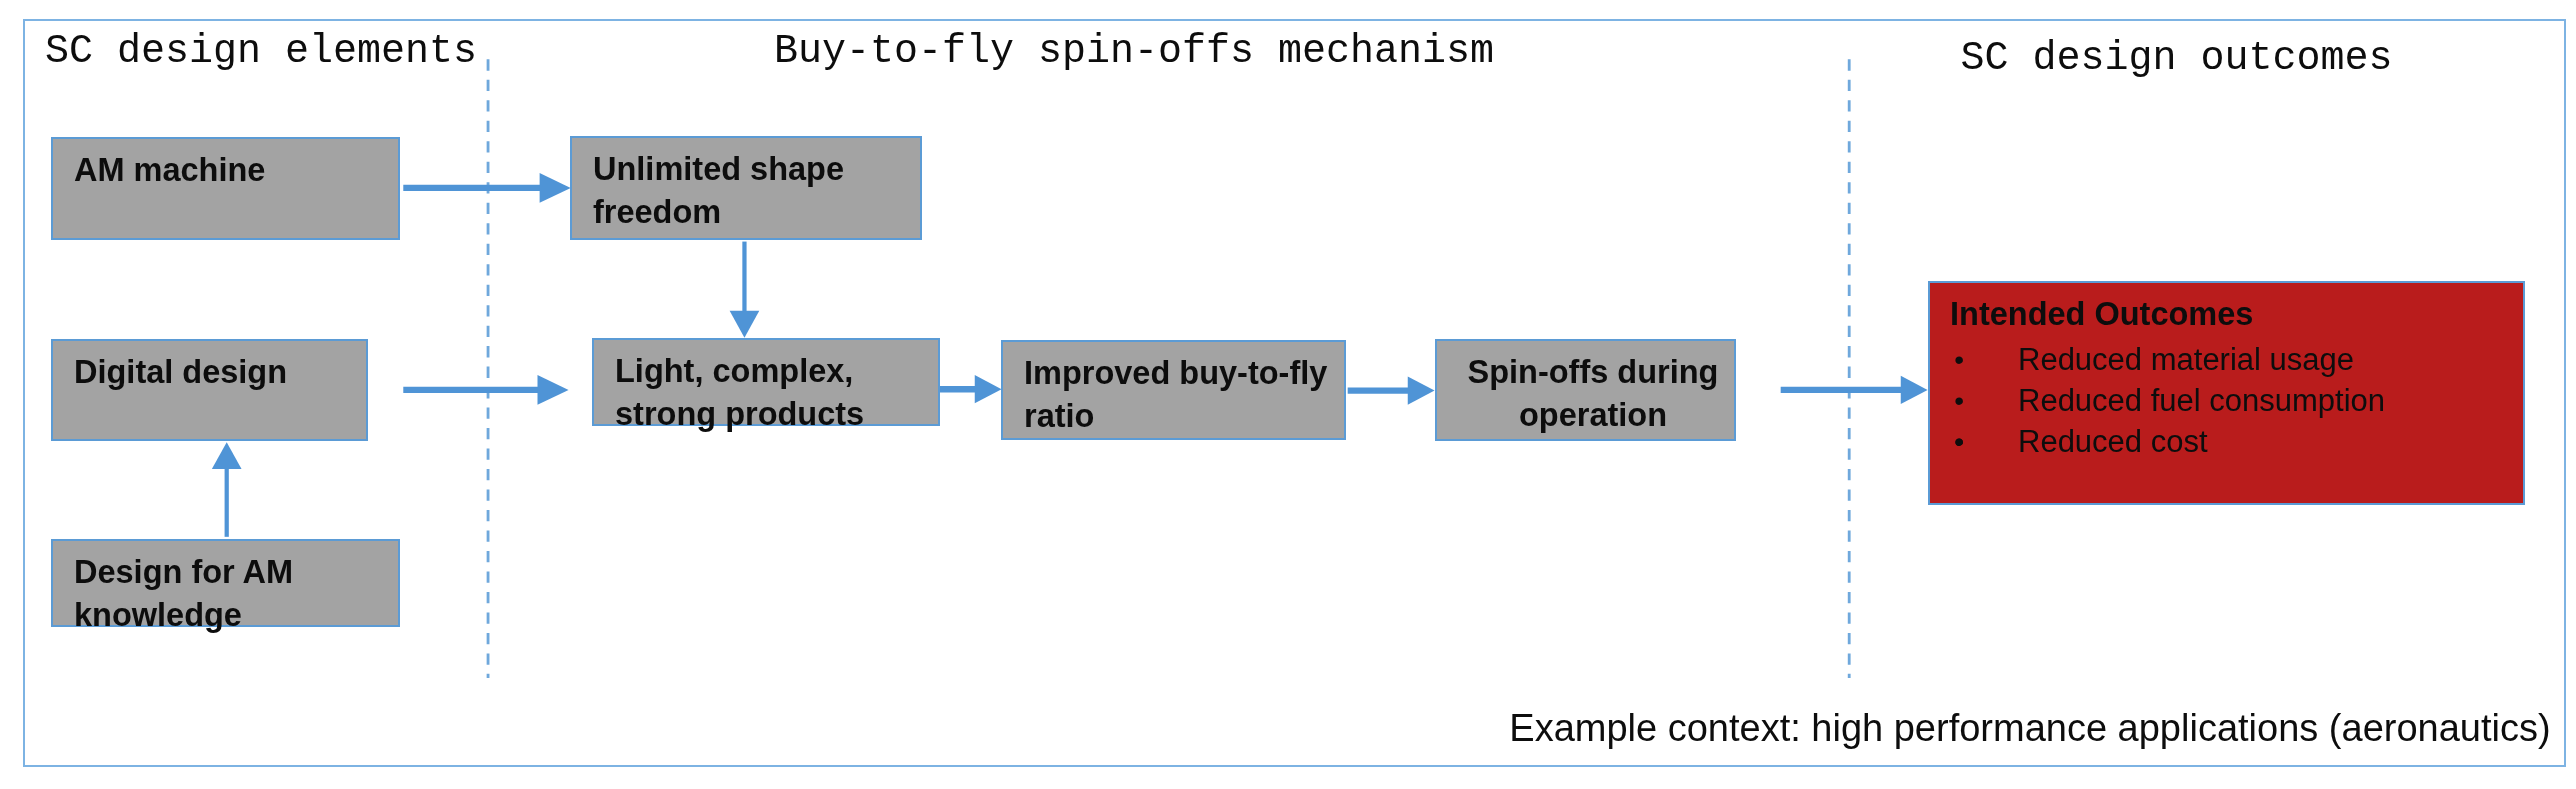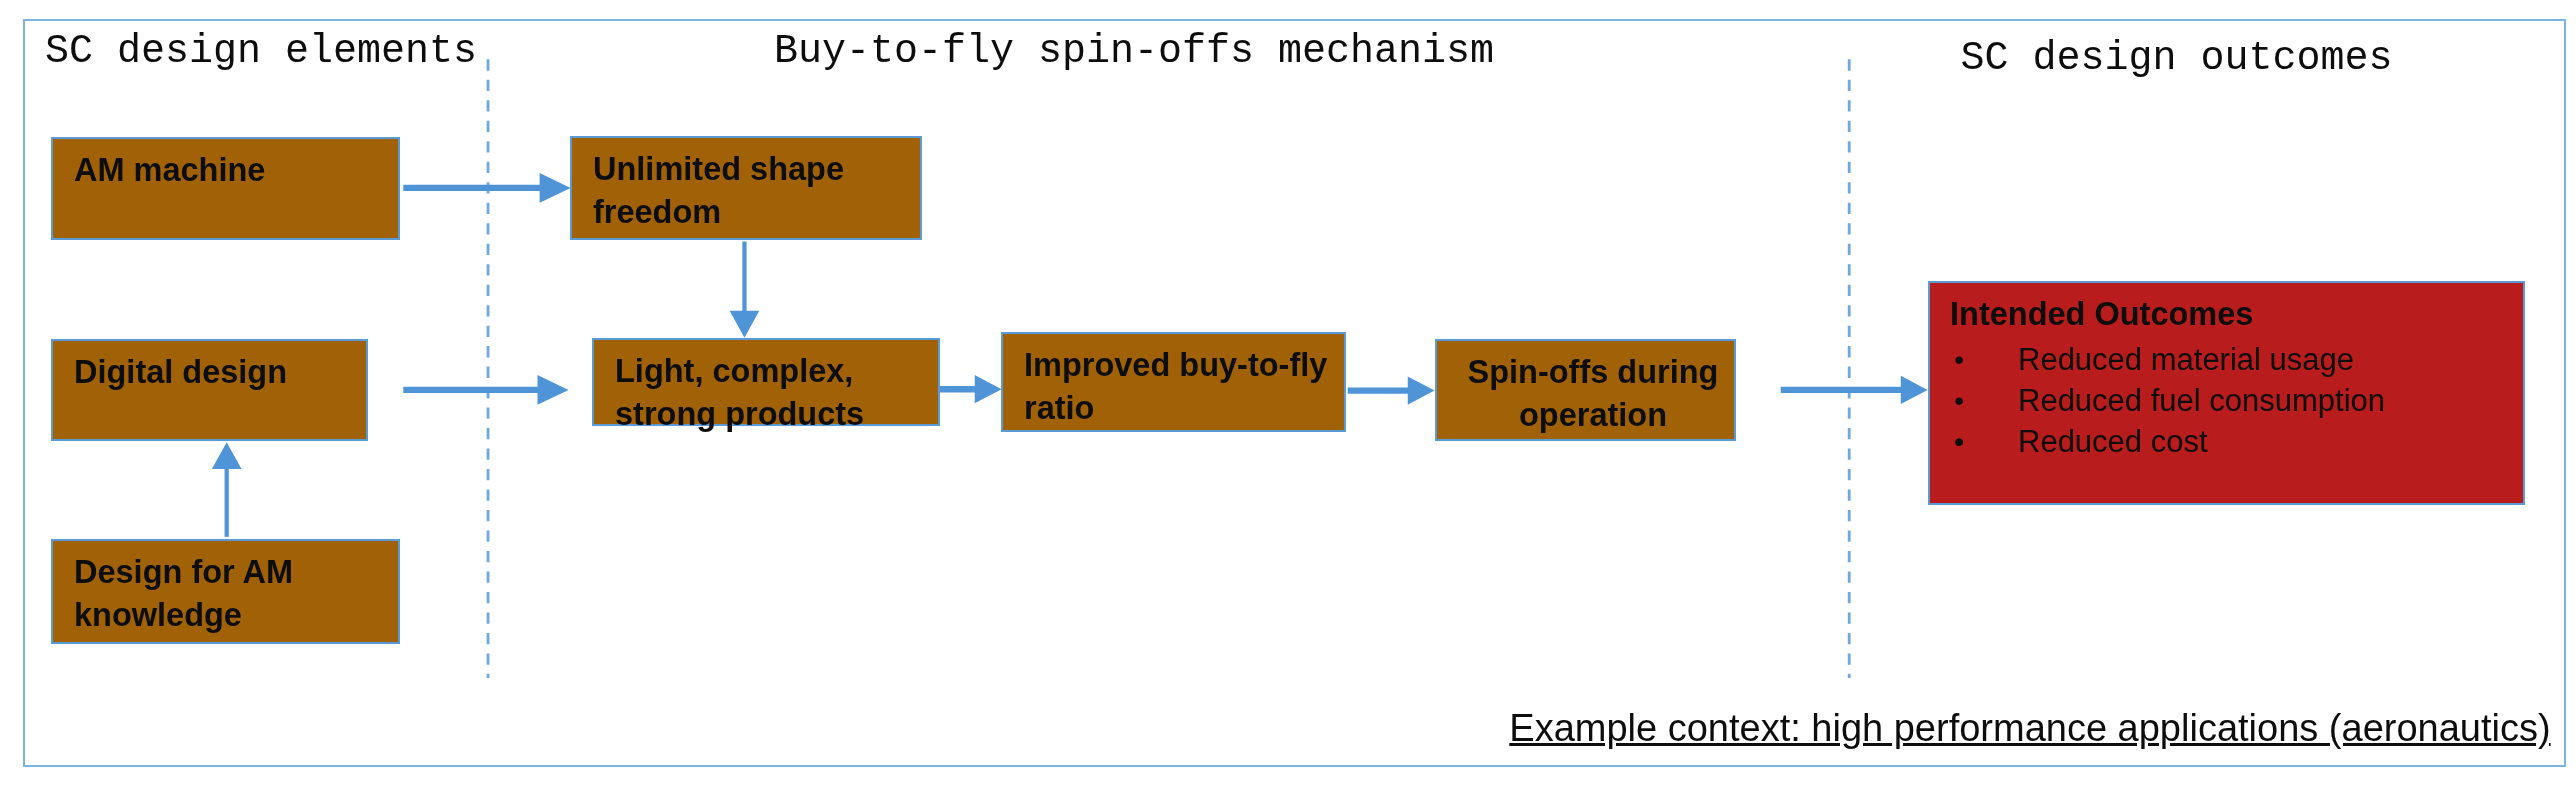--- a/index.html
+++ b/index.html
@@ -22,33 +22,33 @@
     font-size:40px;font-weight:400;color:#0d0d0d;
     text-align:center;white-space:nowrap;
     line-height:1.2;
     font-family:Liberation Mono, monospace;
   }
   .title-elements{left:45px;top:28px;width:367px;}
   .title-mechanism{left:774px;top:28px;width:565px;}
   .title-outcomes{left:1915px;top:35px;width:523px;}
   .node{
     position:absolute;
-    background:#a16207;
+    background:#a3a3a3;
     border:2.8px solid #5b9bd5;
     box-sizing:border-box;
     font-size:32.5px;font-weight:700;color:#0d0d0d;
     line-height:1.33;
     padding:10px 6px 0 21px;
   }
   .node-am{left:51px;top:137px;width:349px;height:103px;}
   .node-digital{left:51px;top:339px;width:317px;height:102px;}
-  .node-dfam{left:51px;top:539px;width:349px;height:105px;}
+  .node-dfam{left:51px;top:539px;width:349px;height:88px;}
   .node-unlimited{left:570px;top:136px;width:352px;height:104px;}
   .node-light{left:568px;top:338px;width:348px;height:88px;margin-left:24px;}
-  .node-improved{left:1001px;top:332px;width:345px;height:100px;}
+  .node-improved{left:1001px;top:340px;width:345px;height:100px;}
   .node-spinoffs{left:1435px;top:339px;width:301px;height:102px;text-align:center;}
   .node-outcomes{
     position:absolute;left:1928px;top:281px;width:597px;height:224px;
     background:#b91c1c;border:2.8px solid #5b9bd5;box-sizing:border-box;
     padding:11.3px 10px 0 20px;
   }
   .outcomes-title{
     font-size:32.5px;font-weight:700;color:#0d0d0d;line-height:1.25;
   }
   .outcomes-list{
@@ -62,21 +62,20 @@
     white-space:nowrap;
   }
   .outcomes-list .bullet{
     position:absolute;left:4.2px;top:0;
     font-size:28px;
   }
   .footnote{
     position:absolute;right:25.4px;top:707px;
     font-size:38px;font-weight:400;color:#0d0d0d;
     white-space:nowrap;
-    text-decoration:underline;
   }
   .overlay{position:absolute;left:0;top:0;width:2576px;height:789px;pointer-events:none;}
 </style>
 </head>
 <body>
 
 <div class="stage">
 
   <div class="frame"></div>
 

